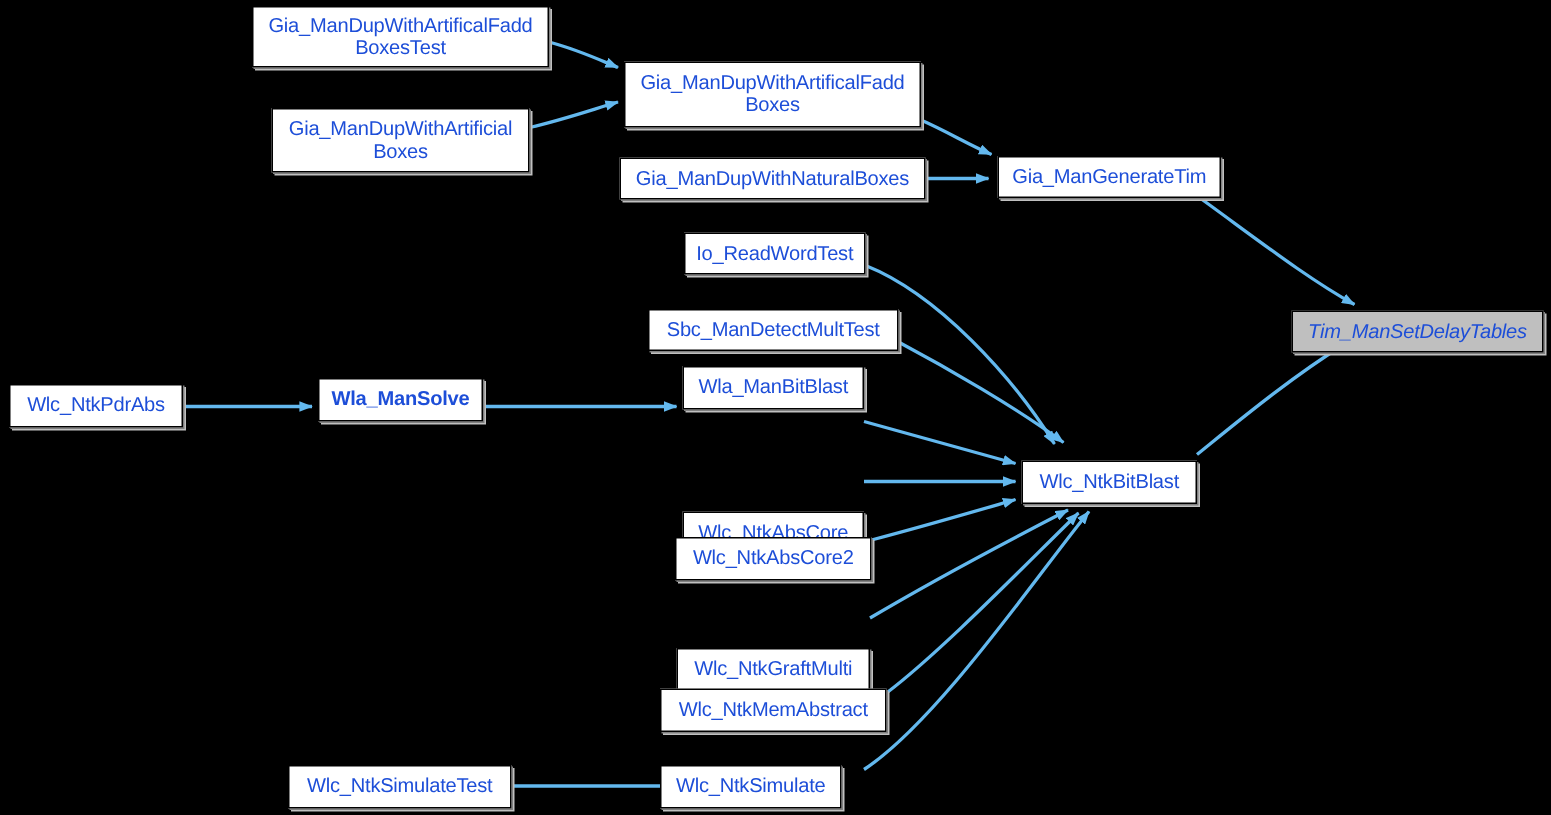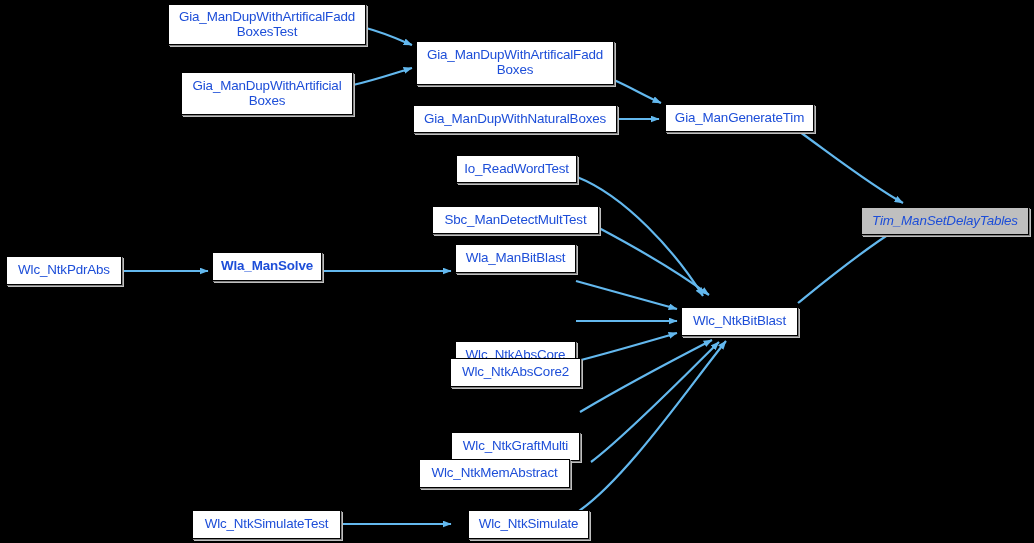--- a/index.html
+++ b/index.html
@@ -69,20 +69,20 @@
 Boxes</div>
       <div class="node" style="left: 413px; top: 105px; width: 204px; height: 28px;">Gia_ManDupWithNaturalBoxes</div>
       <div class="node" style="left: 665px; top: 104px; width: 149px; height: 28px;">Gia_ManGenerateTim</div>
       <div class="node highlight" style="left: 861px; top: 207px; width: 168px; height: 28px;">Tim_ManSetDelayTables</div>
       <div class="node" style="left: 456px; top: 155px; width: 121px; height: 28px; text-align: right;">Io_ReadWordTest</div>
       <div class="node" style="left: 432px; top: 206px; width: 167px; height: 28px; text-align: center;">Sbc_ManDetectMultTest</div>
       <div class="node" style="left: 455px; top: 244px; width: 121px; height: 29px;">Wla_ManBitBlast</div>
       <div class="node" style="left: 455px; top: 307px; width: 121px; height: 29px; margin-top: 34px;">Wlc_NtkAbsCore</div>
       <div class="node" style="left: 450px; top: 358px; width: 131px; height: 29px;">Wlc_NtkAbsCore2</div>
       <div class="node" style="left: 451px; top: 432px; width: 129px; height: 29px;">Wlc_NtkGraftMulti</div>
-      <div class="node" style="left: 419px; top: 459px; width: 151px; height: 29px;">Wlc_NtkMemAbstract</div>
-      <div class="node" style="left: 468px; top: 510px; width: 121px; height: 29px;">Wlc_NtkSimulate</div>
+      <div class="node" style="left: 440px; top: 459px; width: 151px; height: 29px;">Wlc_NtkMemAbstract</div>
+      <div class="node" style="left: 440px; top: 510px; width: 121px; height: 29px;">Wlc_NtkSimulate</div>
       <div class="node" style="left: 681px; top: 307px; width: 117px; height: 29px;">Wlc_NtkBitBlast</div>
       <div class="node" style="left: 6px; top: 256px; width: 116px; height: 29px;">Wlc_NtkPdrAbs</div>
       <div class="node" style="left: 212px; top: 252px; width: 110px; height: 29px; font-weight: bold;">Wla_ManSolve</div>
       <div class="node" style="left: 192px; top: 510px; width: 149px; height: 29px;">Wlc_NtkSimulateTest</div>
     </div>
 </div>
 
 </body></html>

